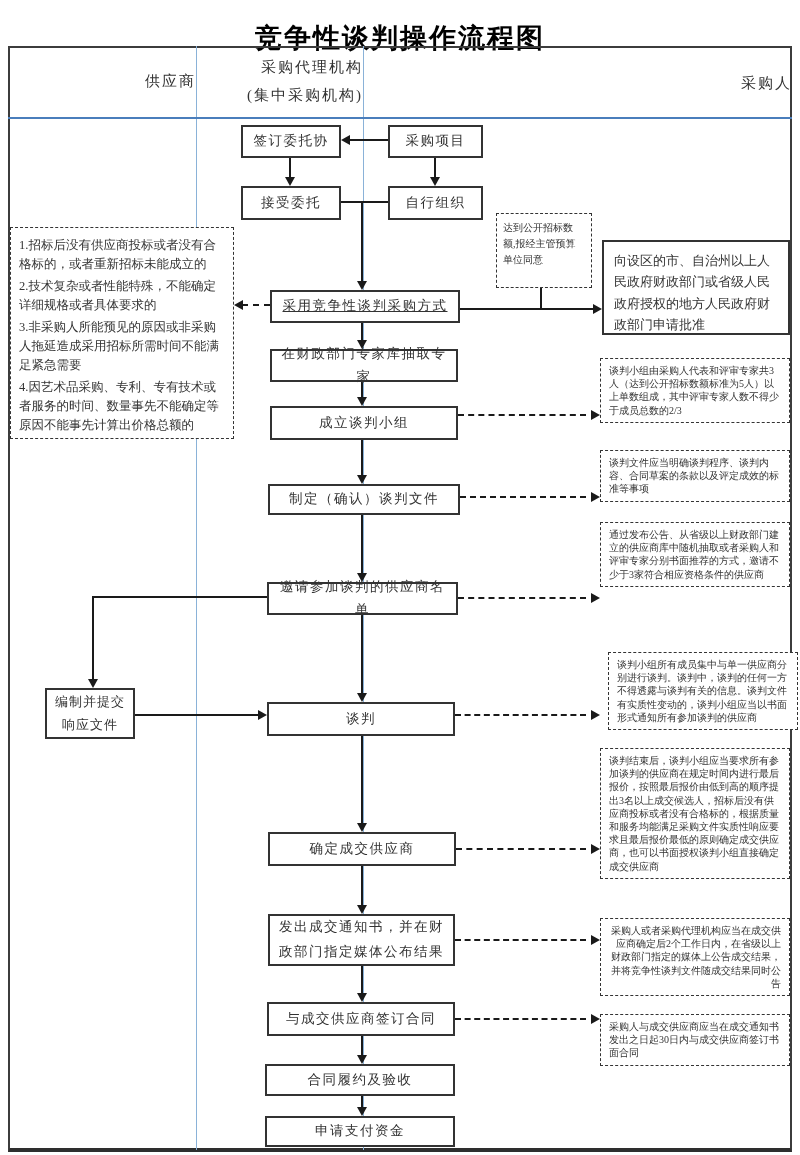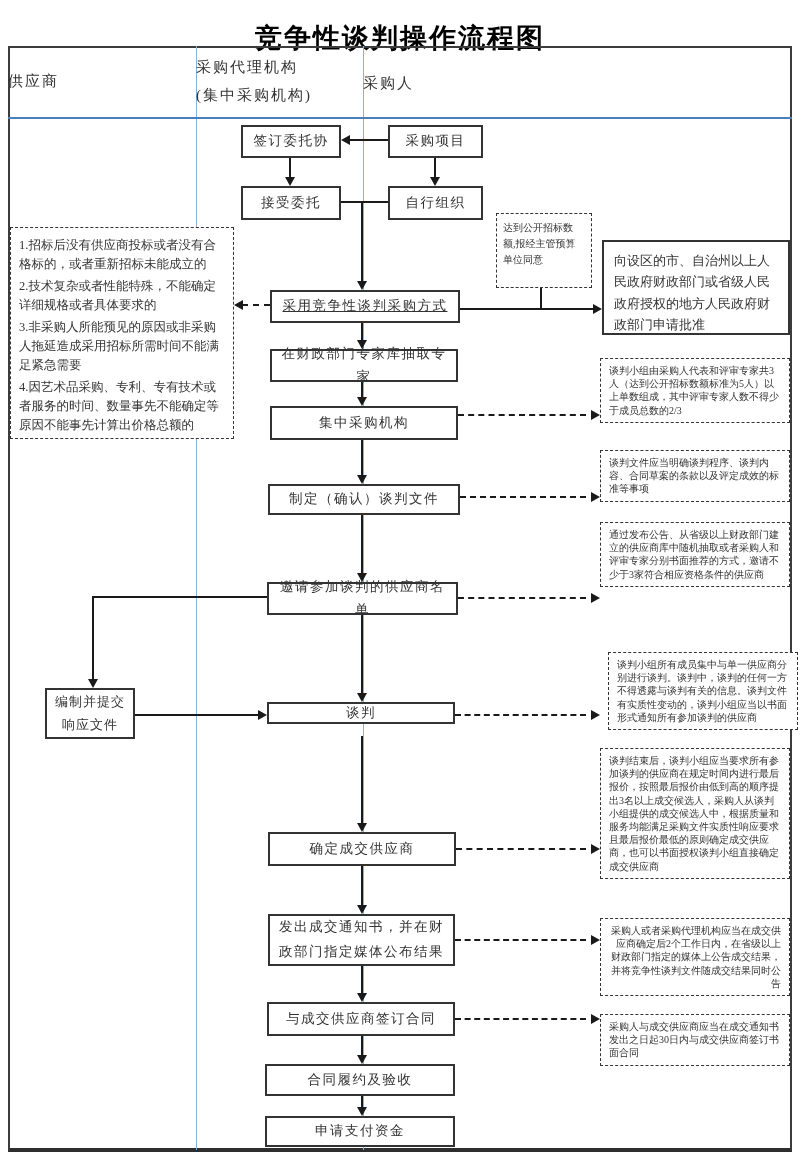--- a/index.html
+++ b/index.html
@@ -9,21 +9,21 @@
   .title{position:absolute;left:0;top:4px;width:100%;text-align:center;
          font-family:"Liberation Sans","DejaVu Sans",sans-serif;
          font-weight:700;font-size:27px;letter-spacing:2px;color:#000000;margin-top:16px;}
 
   .frame{position:absolute;left:8px;top:46px;width:780px;height:1100px;
          border:2px solid #3c3c3c;border-bottom:4px solid #2e2e2e;background:transparent;}
 
   .lane-divider{position:absolute;top:46px;width:1px;height:1104px;background:#8ab2d8;}
   .header-rule{position:absolute;left:8px;top:117px;width:784px;height:2px;background:#4a7ebc;}
 
-  .lane-label{position:absolute;font-size:15px;letter-spacing:2px;color:#333;text-align:left;}
+  .lane-label{position:absolute;font-size:15px;letter-spacing:2px;color:#333;text-align:right;}
 
   .node{position:absolute;box-sizing:border-box;border:2px solid #333;background:#fff;
         display:flex;align-items:center;justify-content:center;text-align:center;
         font-size:13.5px;letter-spacing:1.5px;color:#333;line-height:1.7;padding:2px 8px;z-index:3;}
 
   .note{position:absolute;box-sizing:border-box;background:#fff;color:#333;
         font-size:10px;line-height:1.32;padding:5px 8px;text-align:left;z-index:3;}
   .dashed{border:1.6px dashed #333;}
   .solidb{border:2px solid #333;font-size:13px;line-height:1.65;padding:8px 10px;}
 
@@ -54,25 +54,25 @@
   <div class="lane-label" style="left:196px;top:58px;width:167px;">采购代理机构</div>
   <div class="lane-label" style="left:196px;top:86px;width:167px;">(集中采购机构)</div>
   <div class="lane-label" style="left:363px;top:74px;width:429px;">采购人</div>
 
   <div class="node" style="left:241px;top:125px;width:100px;height:33px;">签订委托协</div>
   <div class="node" style="left:388px;top:125px;width:95px;height:33px;">采购项目</div>
   <div class="node" style="left:241px;top:186px;width:100px;height:34px;">接受委托</div>
   <div class="node" style="left:388px;top:186px;width:95px;height:34px;">自行组织</div>
   <div class="node" style="left:270px;top:290px;width:190px;height:33px;text-decoration:underline;">采用竞争性谈判采购方式</div>
   <div class="node" style="left:270px;top:349px;width:188px;height:33px;">在财政部门专家库抽取专家</div>
-  <div class="node" style="left:270px;top:406px;width:188px;height:34px;">集中采购机构</div>
+  <div class="node" style="left:270px;top:406px;width:188px;height:34px;">成立谈判小组</div>
   <div class="node" style="left:268px;top:484px;width:192px;height:31px;">制定（确认）谈判文件</div>
   <div class="node" style="left:267px;top:582px;width:191px;height:33px;">邀请参加谈判的供应商名单</div>
   <div class="node" style="left:45px;top:688px;width:90px;height:51px;font-size:13px;letter-spacing:1px;">编制并提交响应文件</div>
-  <div class="node" style="left:267px;top:702px;width:188px;height:22px;">谈判</div>
+  <div class="node" style="left:267px;top:702px;width:188px;height:34px;">谈判</div>
   <div class="node" style="left:268px;top:914px;width:187px;height:52px;line-height:1.85;">发出成交通知书，并在财政部门指定媒体公布结果</div>
   <div class="node" style="left:268px;top:832px;width:188px;height:34px;">确定成交供应商</div>
   <div class="node" style="left:267px;top:1002px;width:188px;height:34px;">与成交供应商签订合同</div>
   <div class="node" style="left:265px;top:1064px;width:190px;height:32px;">合同履约及验收</div>
   <div class="node" style="left:265px;top:1116px;width:190px;height:31px;">申请支付资金</div>
 
   <div class="note dashed notes-list" style="left:10px;top:227px;width:224px;height:212px;font-size:12.5px;line-height:1.55;padding:8px;">
     <p>1.招标后没有供应商投标或者没有合格标的，或者重新招标未能成立的</p>
     <p>2.技术复杂或者性能特殊，不能确定详细规格或者具体要求的</p>
     <p>3.非采购人所能预见的原因或非采购人拖延造成采用招标所需时间不能满足紧急需要</p>
@@ -80,21 +80,21 @@
   </div>
 
   <div class="note dashed" style="left:496px;top:213px;width:96px;height:75px;line-height:1.6;padding:6px;">达到公开招标数额,报经主管预算单位同意</div>
 
   <div class="note solidb" style="left:602px;top:240px;width:188px;height:95px;">向设区的市、自治州以上人民政府财政部门或省级人民政府授权的地方人民政府财政部门申请批准</div>
 
   <div class="note dashed" style="left:600px;top:358px;width:190px;">谈判小组由采购人代表和评审专家共3人（达到公开招标数额标准为5人）以上单数组成，其中评审专家人数不得少于成员总数的2/3</div>
   <div class="note dashed" style="left:600px;top:450px;width:190px;">谈判文件应当明确谈判程序、谈判内容、合同草案的条款以及评定成效的标准等事项</div>
   <div class="note dashed" style="left:600px;top:522px;width:190px;">通过发布公告、从省级以上财政部门建立的供应商库中随机抽取或者采购人和评审专家分别书面推荐的方式，邀请不少于3家符合相应资格条件的供应商</div>
   <div class="note dashed" style="left:600px;top:652px;width:190px;margin-left:8px;">谈判小组所有成员集中与单一供应商分别进行谈判。谈判中，谈判的任何一方不得透露与谈判有关的信息。谈判文件有实质性变动的，谈判小组应当以书面形式通知所有参加谈判的供应商</div>
-  <div class="note dashed" style="left:600px;top:748px;width:190px;">谈判结束后，谈判小组应当要求所有参加谈判的供应商在规定时间内进行最后报价，按照最后报价由低到高的顺序提出3名以上成交候选人，采购人从谈判小组提供的成交候选人中，根据质量和服务均能满足采购文件实质性响应要求且最后报价最低的原则确定成交供应商，也可以书面授权谈判小组直接确定成交供应商</div>
+  <div class="note dashed" style="left:600px;top:748px;width:190px;">谈判结束后，谈判小组应当要求所有参加谈判的供应商在规定时间内进行最后报价，按照最后报价由低到高的顺序提出3名以上成交候选人，招标后没有供应商投标或者没有合格标的，根据质量和服务均能满足采购文件实质性响应要求且最后报价最低的原则确定成交供应商，也可以书面授权谈判小组直接确定成交供应商</div>
   <div class="note dashed" style="left:600px;top:918px;width:190px;text-align:right;">采购人或者采购代理机构应当在成交供应商确定后2个工作日内，在省级以上财政部门指定的媒体上公告成交结果，并将竞争性谈判文件随成交结果同时公告</div>
   <div class="note dashed" style="left:600px;top:1014px;width:190px;">采购人与成交供应商应当在成交通知书发出之日起30日内与成交供应商签订书面合同</div>
 
   <div class="hline" style="left:350px;top:139px;width:38px;"></div>
   <div class="arr arr-left" style="left:341px;top:135px;"></div>
 
   <div class="vline" style="left:289px;top:158px;height:21px;"></div>
   <div class="arr arr-down" style="left:285px;top:177px;"></div>
 
   <div class="vline" style="left:434px;top:158px;height:21px;"></div>

